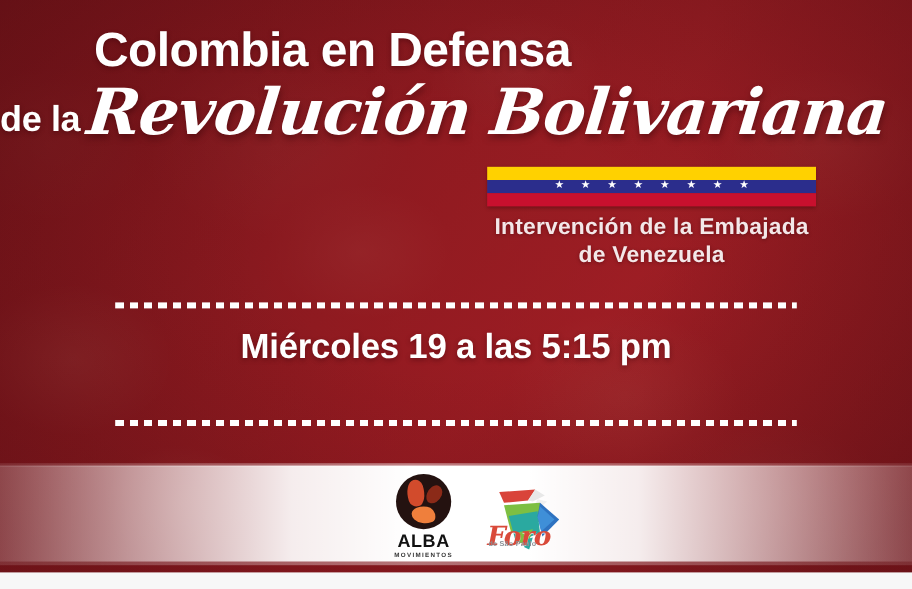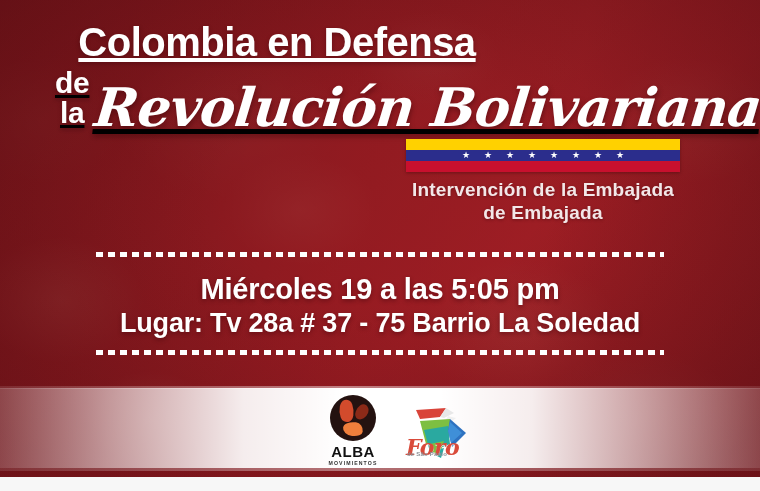--- a/index.html
+++ b/index.html
@@ -60,30 +60,27 @@
   }
   .title-line1 {
     color: #ffffff;
     font-family: "Liberation Sans", sans-serif;
     font-weight: bold;
     font-size: 40px;
     letter-spacing: -0.5px;
     line-height: 1.0;
     text-shadow: 0 2px 4px rgba(60,5,10,.45);
     padding-right: 206px;
-    text-decoration: underline;
   }
   .title-line2 {
     margin-top: 6px;
     display: flex;
     align-items: flex-end;
     justify-content: flex-start;
-    padding-left: 55px;
     gap: 6px;
-    text-decoration: underline;
   }
   .script-prefix {
     color: #ffffff;
     font-family: "Liberation Sans", sans-serif;
     font-weight: bold;
     font-size: 30px;
     line-height: 1;
     letter-spacing: -0.3px;
     padding-bottom: 6px;
     text-shadow: 0 2px 4px rgba(60,5,10,.45);
@@ -351,29 +348,28 @@
         <span class="star"></span>
         <span class="star"></span>
         <span class="star"></span>
       </div>
     </div>
     <div class="flag-stripe flag-red"></div>
   </div>
 
   <div class="subtitle">
     <div>Intervención de la Embajada</div>
-    <div>de Embajada</div>
+    <div>de Venezuela</div>
   </div>
 
   <div class="dash-rule dash-top"></div>
   <div class="dash-rule dash-bottom"></div>
 
   <div class="info-block">
-    <div class="info-line">Miércoles 19 a las 5:05 pm</div>
-    <div class="info-line info-line-2">Lugar: Tv 28a # 37 - 75 Barrio La Soledad</div>
+    <div class="info-line">Miércoles 19 a las 5:15 pm</div>
   </div>
 
   <div class="band-edge-top"></div>
   <div class="band"></div>
   <div class="band-edge-bottom"></div>
 
   <div class="logos">
 
     <div class="logo-alba">
       <div class="alba-mark">

